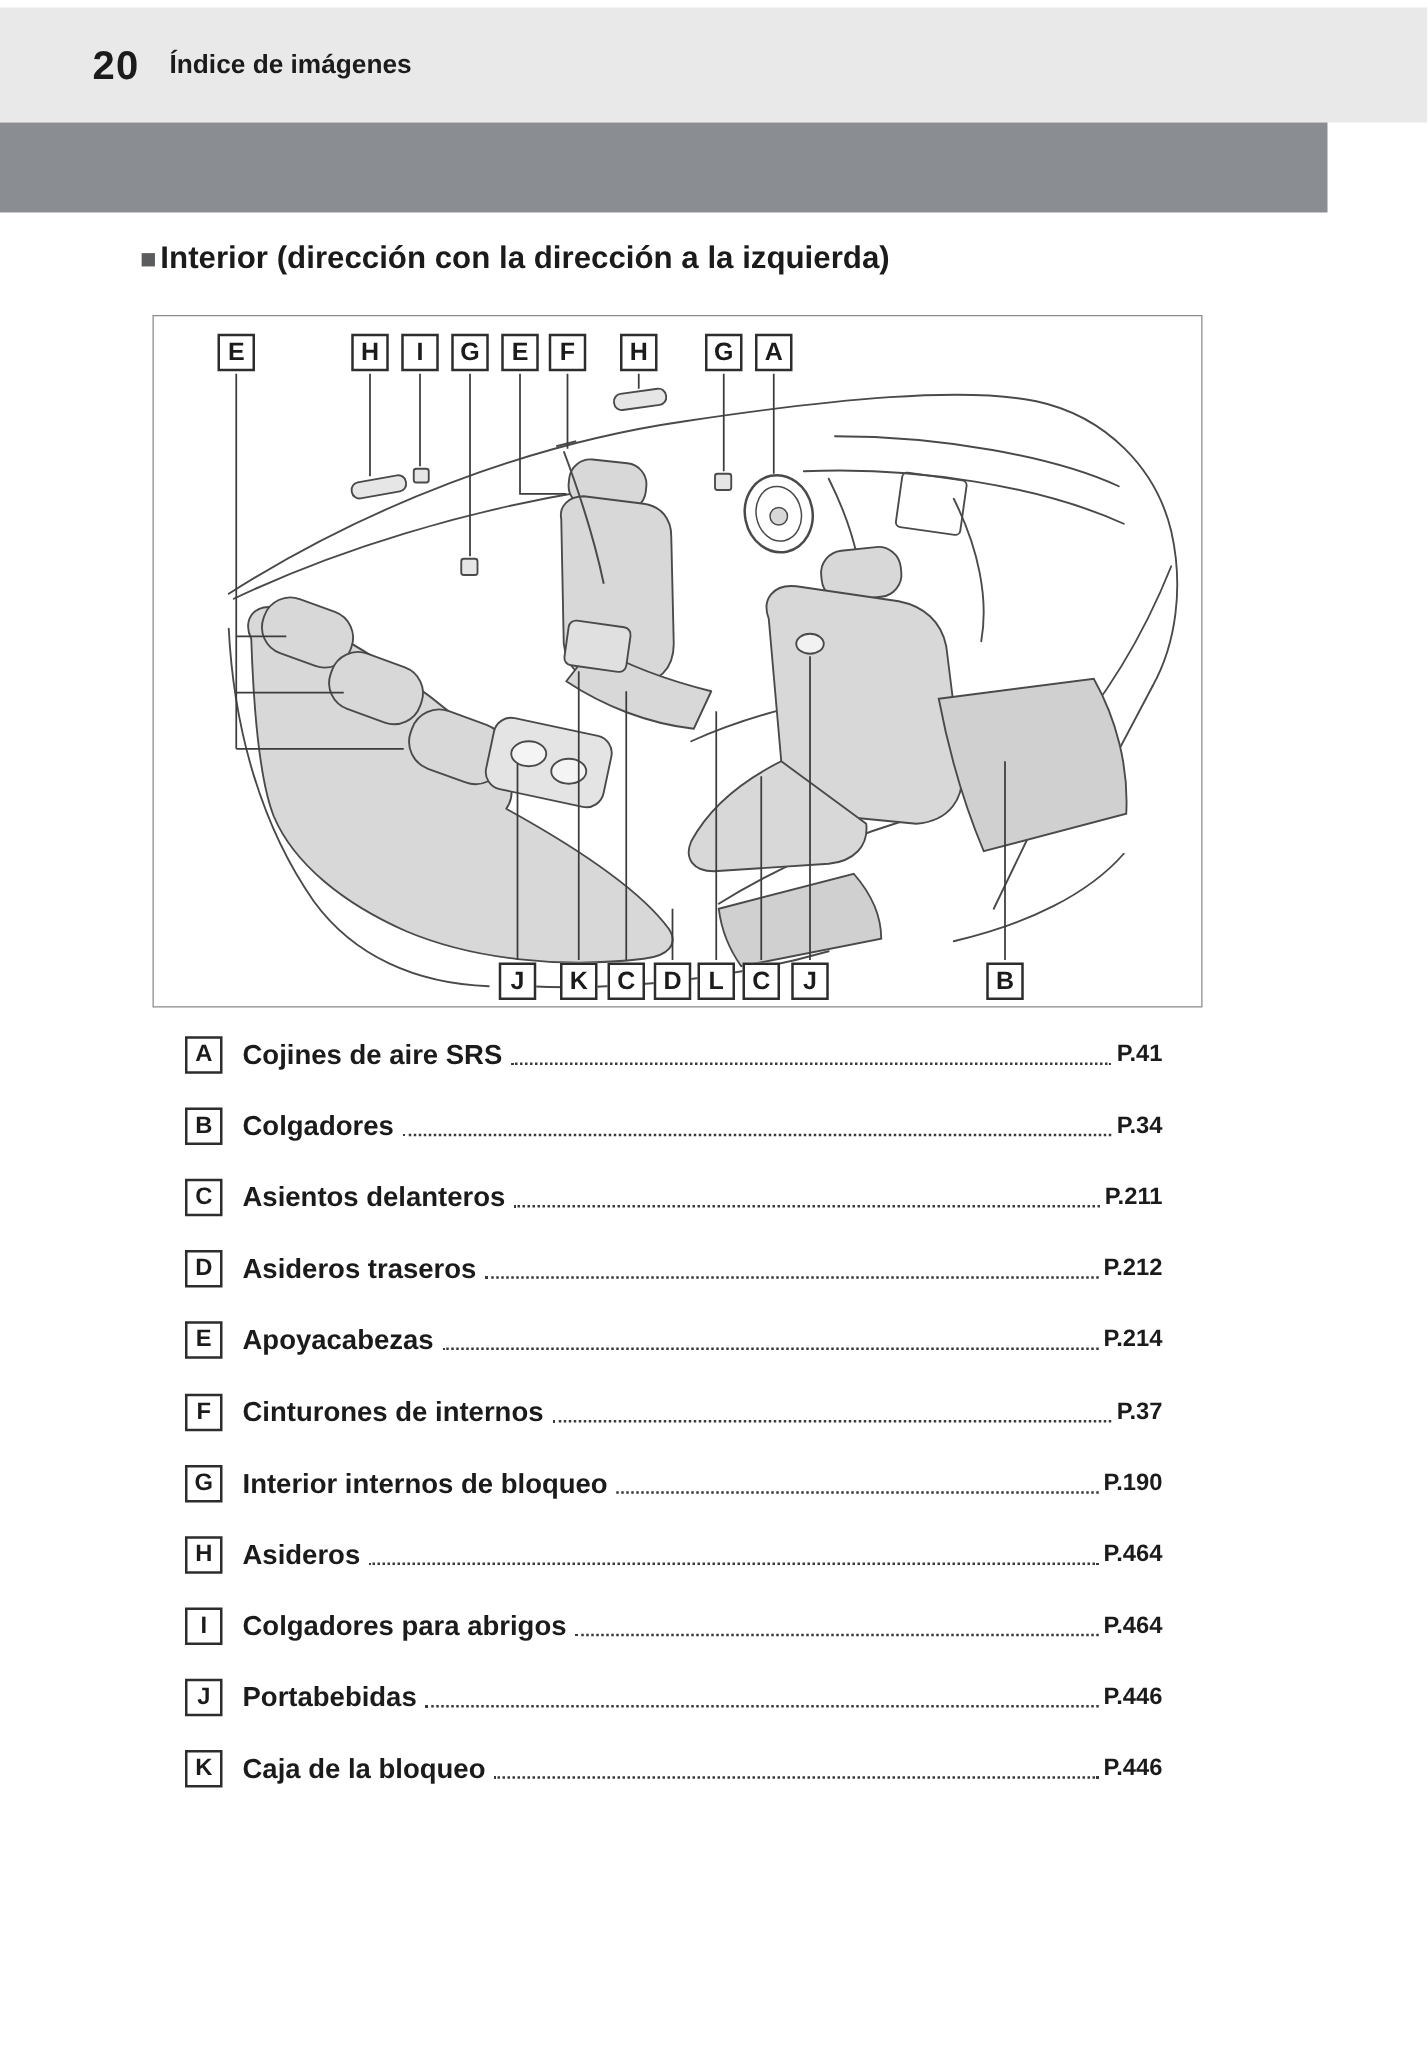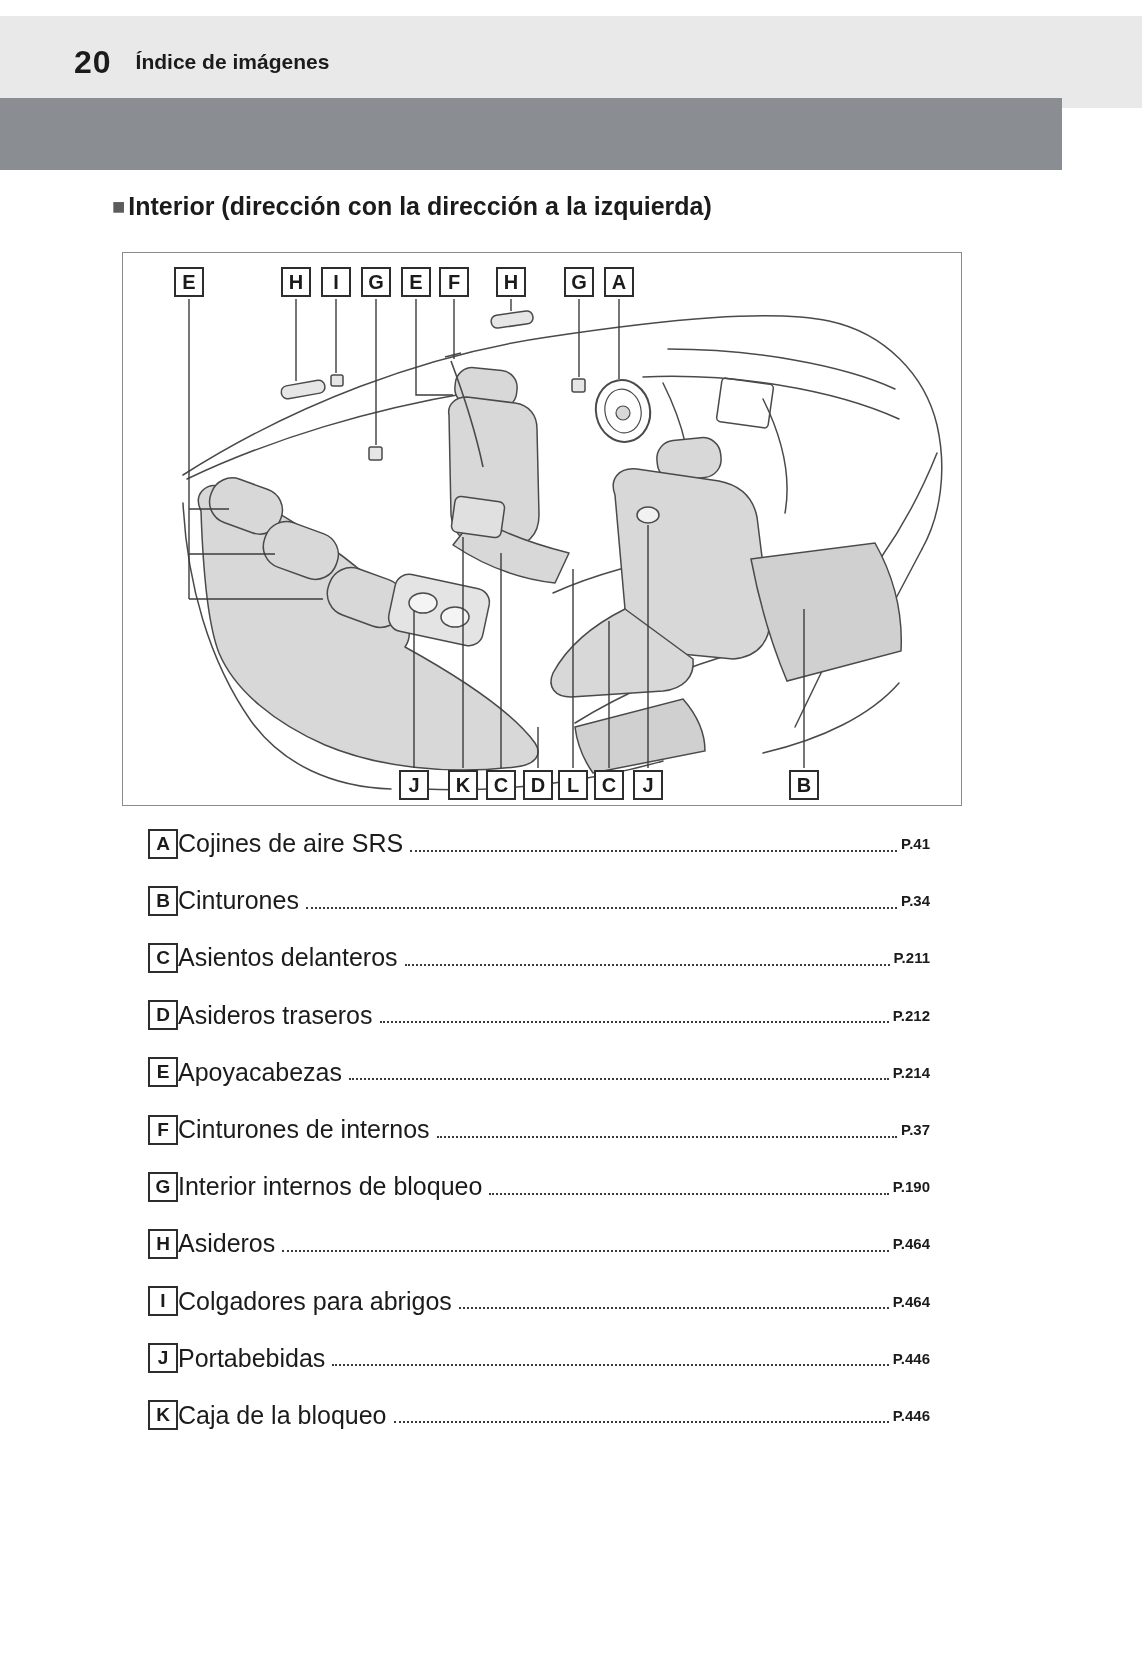--- a/index.html
+++ b/index.html
@@ -1,21 +1,21 @@
 <!DOCTYPE html>
 <html><head>
 <meta charset="utf-8">
 <style>
   * { margin:0; padding:0; box-sizing:border-box; }
   html,body { width:1142px; height:1654px; background:#ffffff;
     font-family:"Liberation Sans", sans-serif; color:#1b1b1b; }
   .page { position:relative; width:1142px; height:1654px; background:#fff; overflow:hidden; }
 
   
-  .topbar { position:absolute; left:0; top:16px; width:1142px; height:92px;
+  .topbar { position:absolute; left:0; top:6px; width:1142px; height:92px;
     background:#e9e9e9; display:flex; align-items:center; }
   .pagenum { font-size:32px; font-weight:bold; margin-left:74px; letter-spacing:1px; }
   .chapter { font-size:21px; font-weight:bold; margin-left:24px; }
 
   
   .band { position:absolute; left:0; top:98px; width:1062px; height:72px; background:#8a8e92; }
 
   
   .section-title { position:absolute; left:112px; top:192px; font-size:25px; font-weight:bold;
     display:flex; align-items:center; white-space:nowrap; }
@@ -27,24 +27,24 @@
   .figure svg { position:absolute; left:0; top:0; }
   .dlabel { position:absolute; width:30px; height:30px; border:2px solid #2d2d2d;
     background:#fff; display:flex; align-items:center; justify-content:center;
     font-size:20px; font-weight:bold; color:#1b1b1b; }
 
   
   .index { position:absolute; left:148px; top:815px; width:782px; }
   .row { display:flex; align-items:center; height:57.2px; }
   .keybox { flex:none; width:30px; height:30px; border:2px solid #2d2d2d; background:#fff;
     display:flex; align-items:center; justify-content:center; font-size:19px; font-weight:bold; }
-  .label { flex:none; font-size:25px; font-weight:normal; white-space:nowrap; }
+  .label { flex:none; font-size:22px; font-weight:bold; margin-left:16px; white-space:nowrap; }
   .leader { flex:1 1 auto; height:1px; border-bottom:2.5px dotted #3a3a3a;
     margin:0 4px 0 7px; transform:translateY(7px); }
-  .pageref { flex:none; font-size:15px; font-weight:bold; }
+  .pageref { flex:none; font-size:19px; font-weight:bold; }
 </style>
 </head>
 <body>
 
 <div class="page">
 
   <header class="topbar">
     <span class="pagenum">20</span>
     <span class="chapter">Índice de imágenes</span>
   </header>
@@ -165,21 +165,21 @@
 
   <div class="index">
     <div class="row">
       <span class="keybox">A</span>
       <span class="label">Cojines de aire SRS</span>
       <span class="leader"></span>
       <span class="pageref">P.41</span>
     </div>
     <div class="row">
       <span class="keybox">B</span>
-      <span class="label">Cinturones</span>
+      <span class="label">Colgadores</span>
       <span class="leader"></span>
       <span class="pageref">P.34</span>
     </div>
     <div class="row">
       <span class="keybox">C</span>
       <span class="label">Asientos delanteros</span>
       <span class="leader"></span>
       <span class="pageref">P.211</span>
     </div>
     <div class="row">

